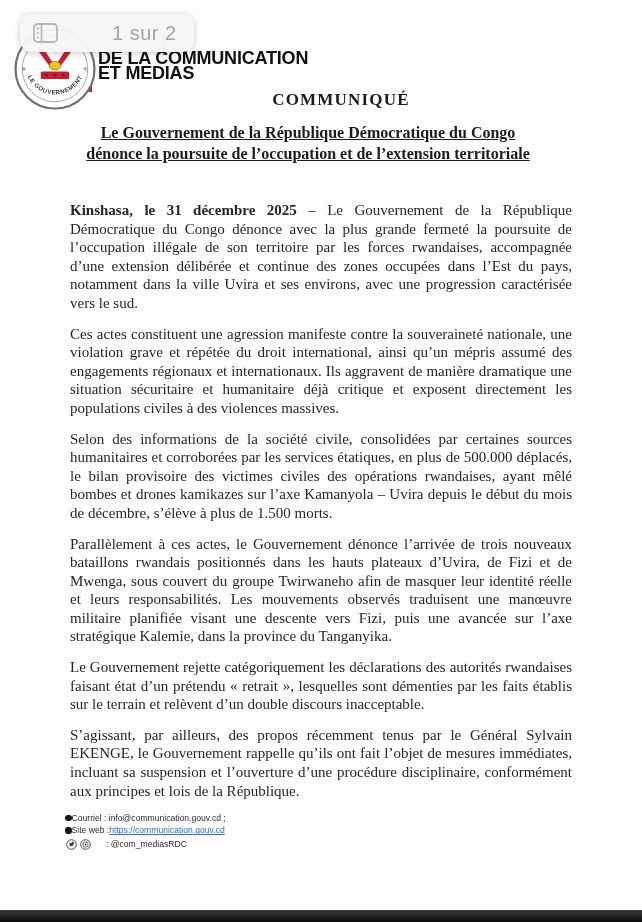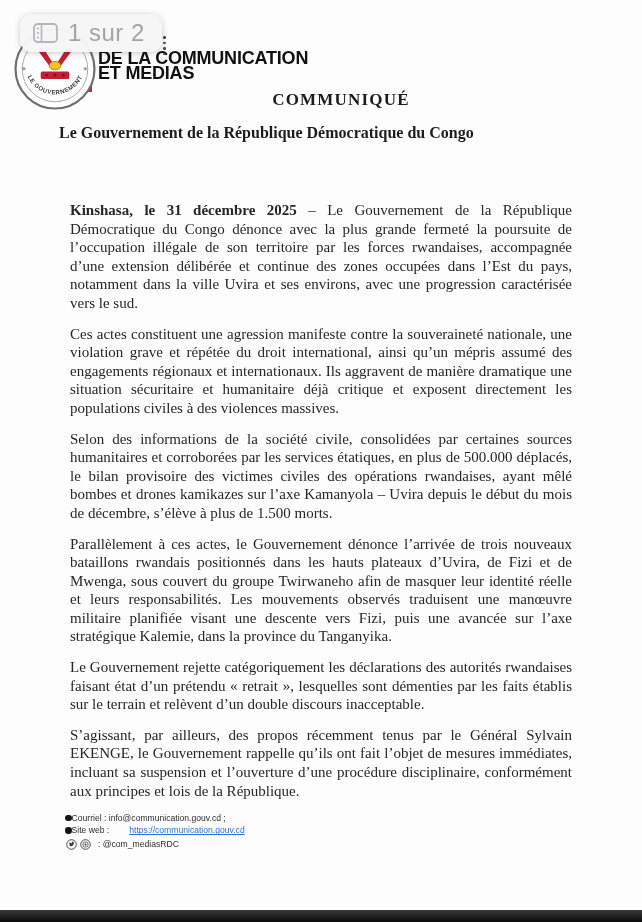--- a/index.html
+++ b/index.html
@@ -3,48 +3,48 @@
 <meta charset="utf-8">
 <style>
   html,body{margin:0;padding:0;background:#e9e9e9;}
   .screen{position:relative;width:642px;height:922px;background:#fdfdfd;overflow:hidden;
           font-family:"Liberation Serif",serif;}
 
   
   .page-pill{position:absolute;left:20px;top:14px;height:38px;padding:0 17px 0 13px;
              display:flex;align-items:center;gap:10px;background:rgba(246,246,247,.96);
              border-radius:12px;box-shadow:0 1px 6px rgba(0,0,0,.22);z-index:5;}
-  .page-pill .pp-label{font-family:"Liberation Sans",sans-serif;font-size:24px;color:#a3a3a9;letter-spacing:.5px;}
+  .page-pill .pp-label{font-family:"Liberation Sans",sans-serif;font-size:20px;color:#a3a3a9;letter-spacing:.5px;margin-left:44px;}
 
   
   .seal{position:absolute;left:13px;top:27px;z-index:1;}
   .accent-bar{position:absolute;left:87px;top:50px;width:5px;height:42px;
               background:linear-gradient(#f5c400 0 10px,#d01f2e 10px);}
   .ministry{position:absolute;left:98px;top:51px;font-family:"Liberation Sans",sans-serif;
             font-weight:bold;font-size:18px;line-height:14.5px;color:#101010;letter-spacing:-.2px;}
   .dots-deco{position:absolute;left:163px;top:36px;display:flex;flex-direction:column;gap:3px;}
   .dots-deco i{width:2.5px;height:2.5px;border-radius:50%;background:#4a4a4a;display:block;}
 
   
   .kicker{position:absolute;top:90px;left:0;width:642px;text-align:center;
           font-weight:bold;font-size:17px;letter-spacing:1.2px;color:#1c1c1c;padding-left:20px;}
-  .title{position:absolute;top:122px;left:59px;width:512px;
-         font-weight:bold;font-size:16px;line-height:21px;color:#1c1c1c;}
+  .title{position:absolute;top:122px;left:52px;width:512px;text-align:center;
+         font-weight:bold;font-size:16px;line-height:21px;color:#1c1c1c;text-decoration:underline;}
   .doc-body{position:absolute;top:201px;left:70px;width:502px;font-size:15px;
             line-height:18.6px;color:#262626;text-align:justify;}
   .doc-body p{margin:0 0 12px;}
 
   
   .footer{position:absolute;left:62px;top:811px;width:540px;
           font-family:"Liberation Sans",sans-serif;font-size:8.6px;line-height:10.4px;color:#2d2d2d;}
   .footer-row{display:flex;align-items:center;margin-top:2px;}
   .bullet{width:6.5px;height:6.5px;border-radius:50%;background:#151515;margin-left:3px;flex:0 0 auto;}
-  .weblink{color:#2f6fd6;margin-left:20px;}
+  .weblink{color:#2f6fd6;}
   .social-row{display:flex;align-items:center;gap:3px;margin-top:3px;margin-left:4px;}
-  .social-row .handle{margin-left:4px;}
+  .social-row .handle{margin-left:12px;}
 
   .bottom-bar{position:absolute;left:0;bottom:0;width:642px;height:12px;
               background:linear-gradient(#3a3a3a,#0a0a0a);}
 </style>
 </head>
 <body>
 
 <div class="screen">
 
   <div class="page-pill">
@@ -86,20 +86,21 @@
   <div class="dots-deco">
     <i></i>
       <i></i>
       <i></i>
       <i></i>
   </div>
 
   <div class="kicker">COMMUNIQUÉ</div>
   <div class="title">
     <div>Le Gouvernement de la République Démocratique du Congo</div>
+    <div>dénonce la poursuite de l’occupation et de l’extension territoriale</div>
   </div>
 
   <div class="doc-body">
     <p><strong>Kinshasa, le 31 décembre 2025</strong><span> – Le Gouvernement de la République Démocratique du Congo dénonce avec la plus grande fermeté la poursuite de l’occupation illégale de son territoire par les forces rwandaises, accompagnée d’une extension délibérée et continue des zones occupées dans l’Est du pays, notamment dans la ville Uvira et ses environs, avec une progression caractérisée vers le sud.</span></p>
     <p>Ces actes constituent une agression manifeste contre la souveraineté nationale, une violation grave et répétée du droit international, ainsi qu’un mépris assumé des engagements régionaux et internationaux. Ils aggravent de manière dramatique une situation sécuritaire et humanitaire déjà critique et exposent directement les populations civiles à des violences massives.</p>
     <p>Selon des informations de la société civile, consolidées par certaines sources humanitaires et corroborées par les services étatiques, en plus de 500.000 déplacés, le bilan provisoire des victimes civiles des opérations rwandaises, ayant mêlé bombes et drones kamikazes sur l’axe Kamanyola – Uvira depuis le début du mois de décembre, s’élève à plus de 1.500 morts.</p>
     <p>Parallèlement à ces actes, le Gouvernement dénonce l’arrivée de trois nouveaux bataillons rwandais positionnés dans les hauts plateaux d’Uvira, de Fizi et de Mwenga,  sous couvert du groupe Twirwaneho afin de masquer leur identité réelle et leurs responsabilités. Les mouvements observés traduisent une manœuvre militaire planifiée visant une descente vers Fizi, puis une avancée sur l’axe stratégique Kalemie, dans la province du Tanganyika.</p>
     <p>Le Gouvernement rejette catégoriquement les déclarations des autorités rwandaises faisant état d’un prétendu « retrait », lesquelles sont démenties par les faits établis sur le terrain et relèvent d’un double discours inacceptable.</p>
     <p>S’agissant, par ailleurs, des propos récemment tenus par le Général Sylvain EKENGE, le Gouvernement rappelle qu’ils ont fait l’objet de mesures immédiates, incluant sa suspension et l’ouverture d’une procédure disciplinaire, conformément aux principes et lois de la République.</p>
   </div>

